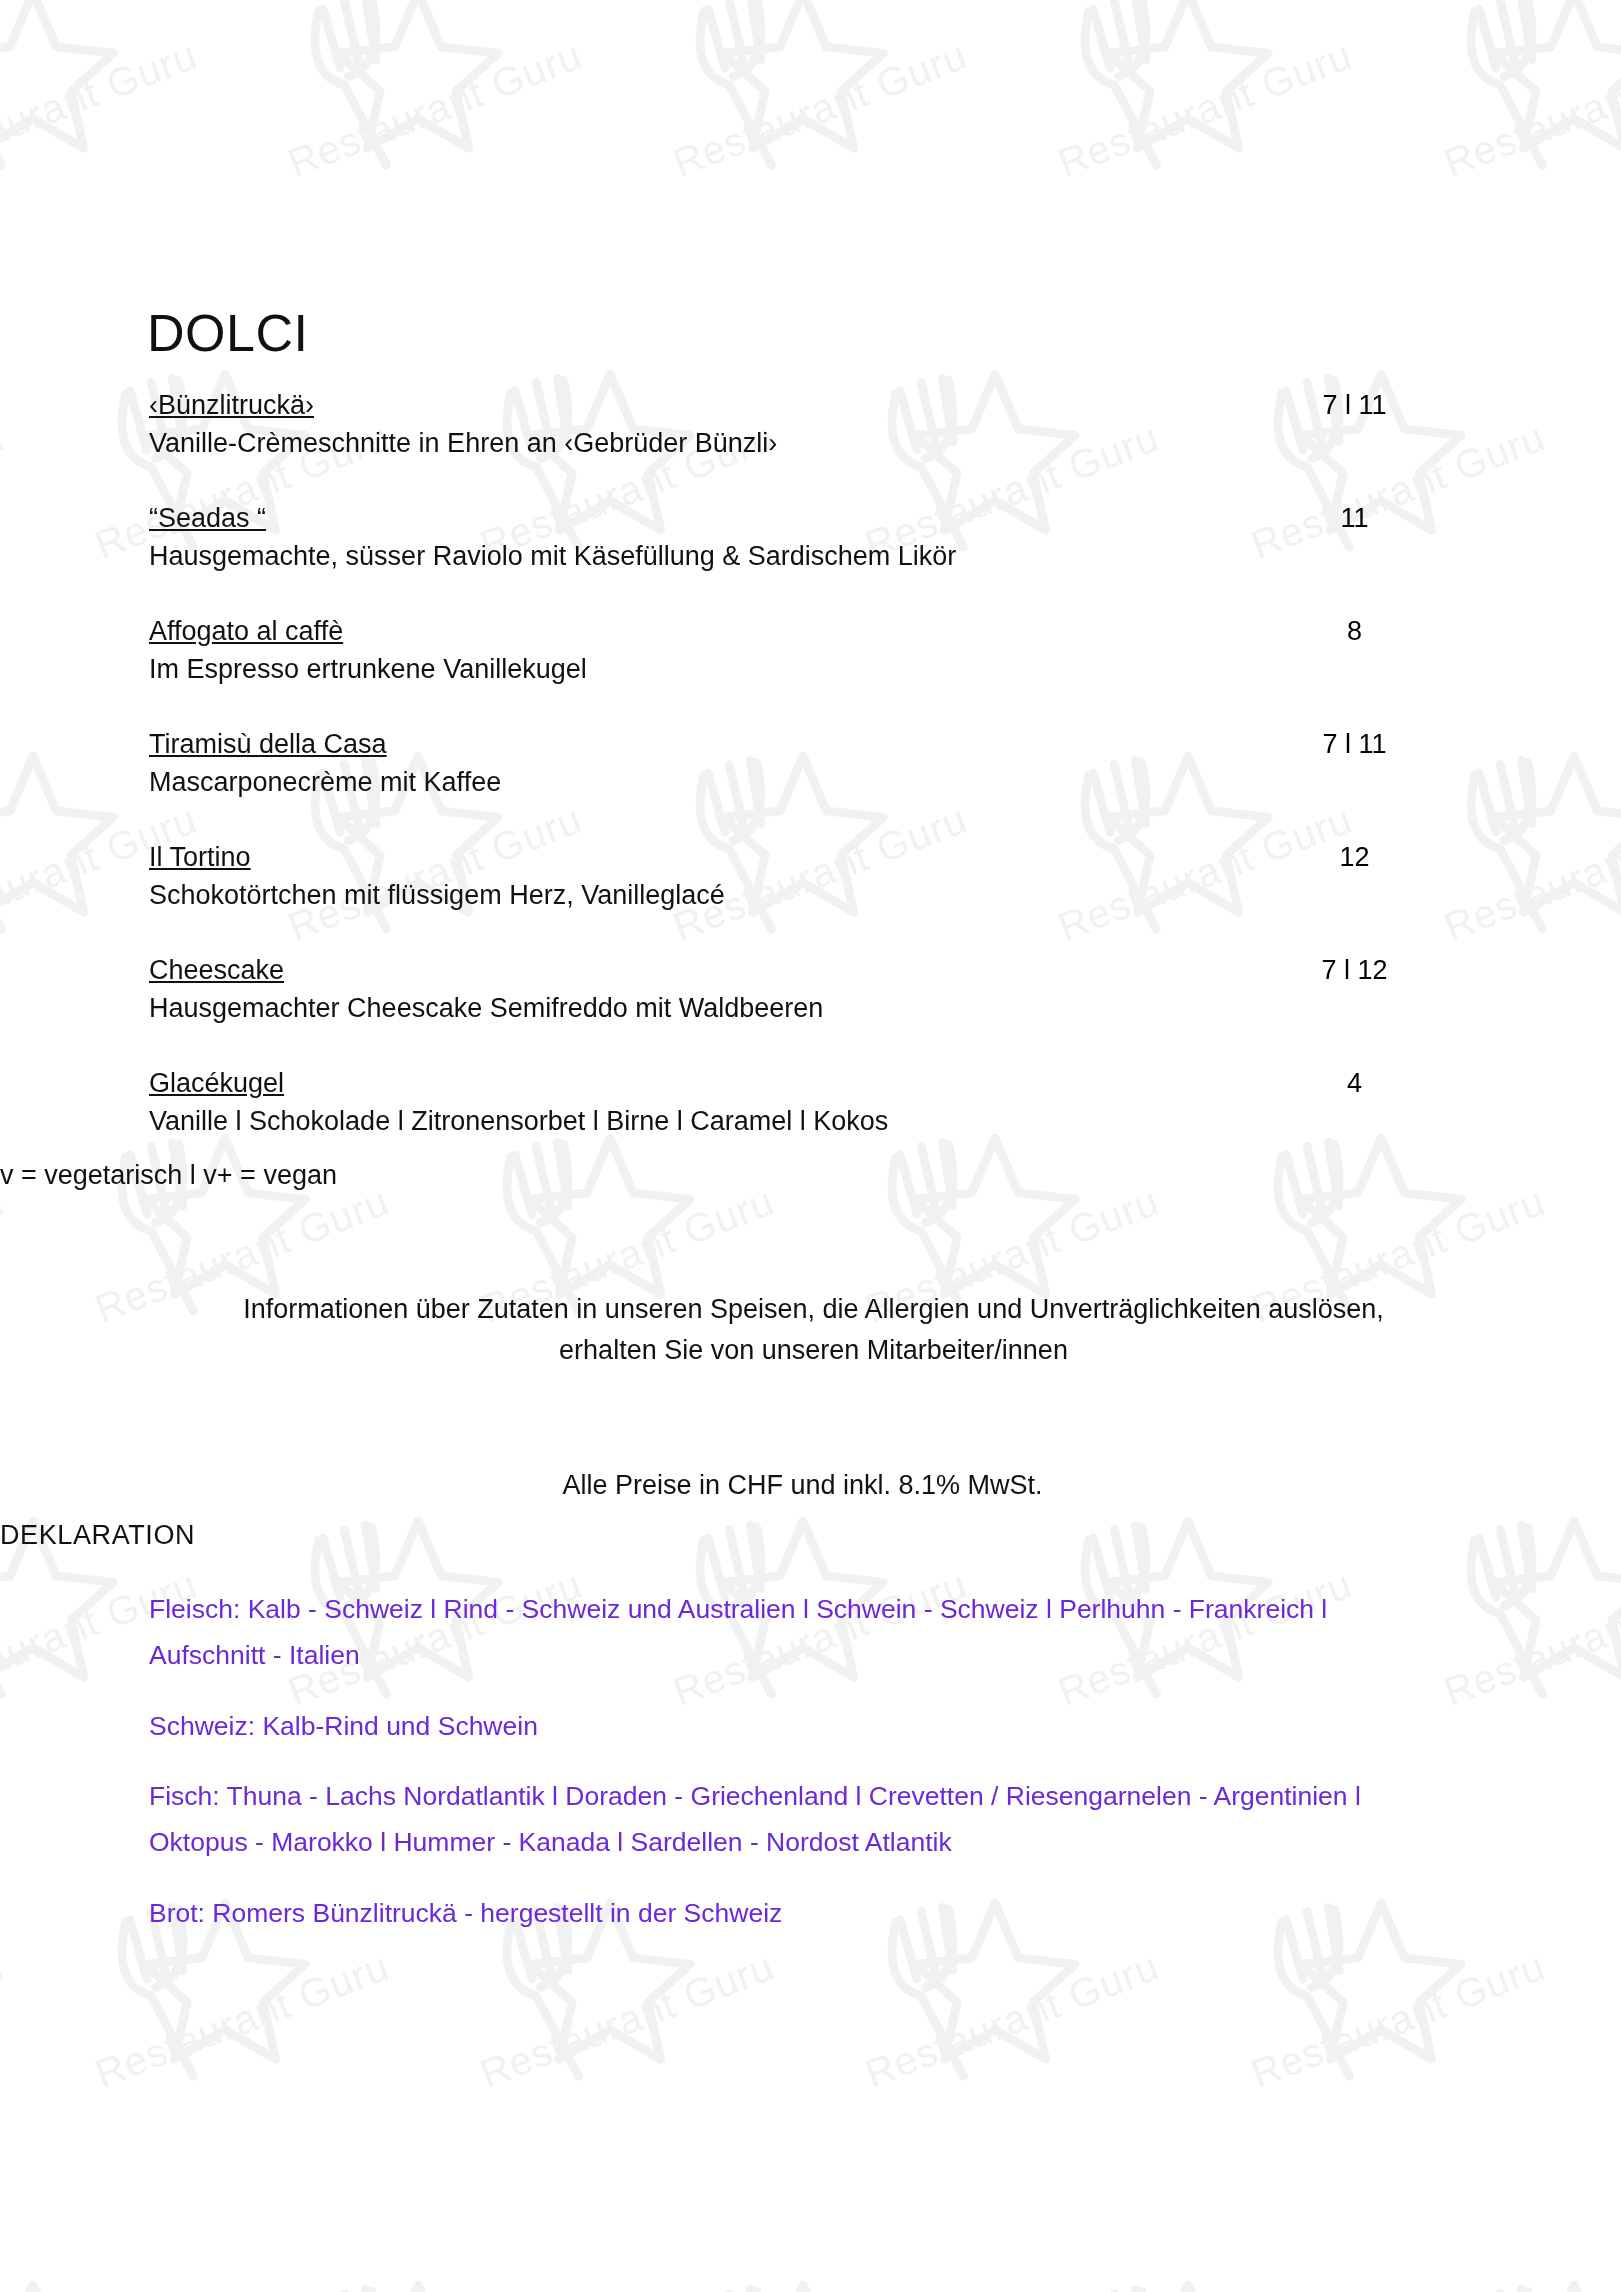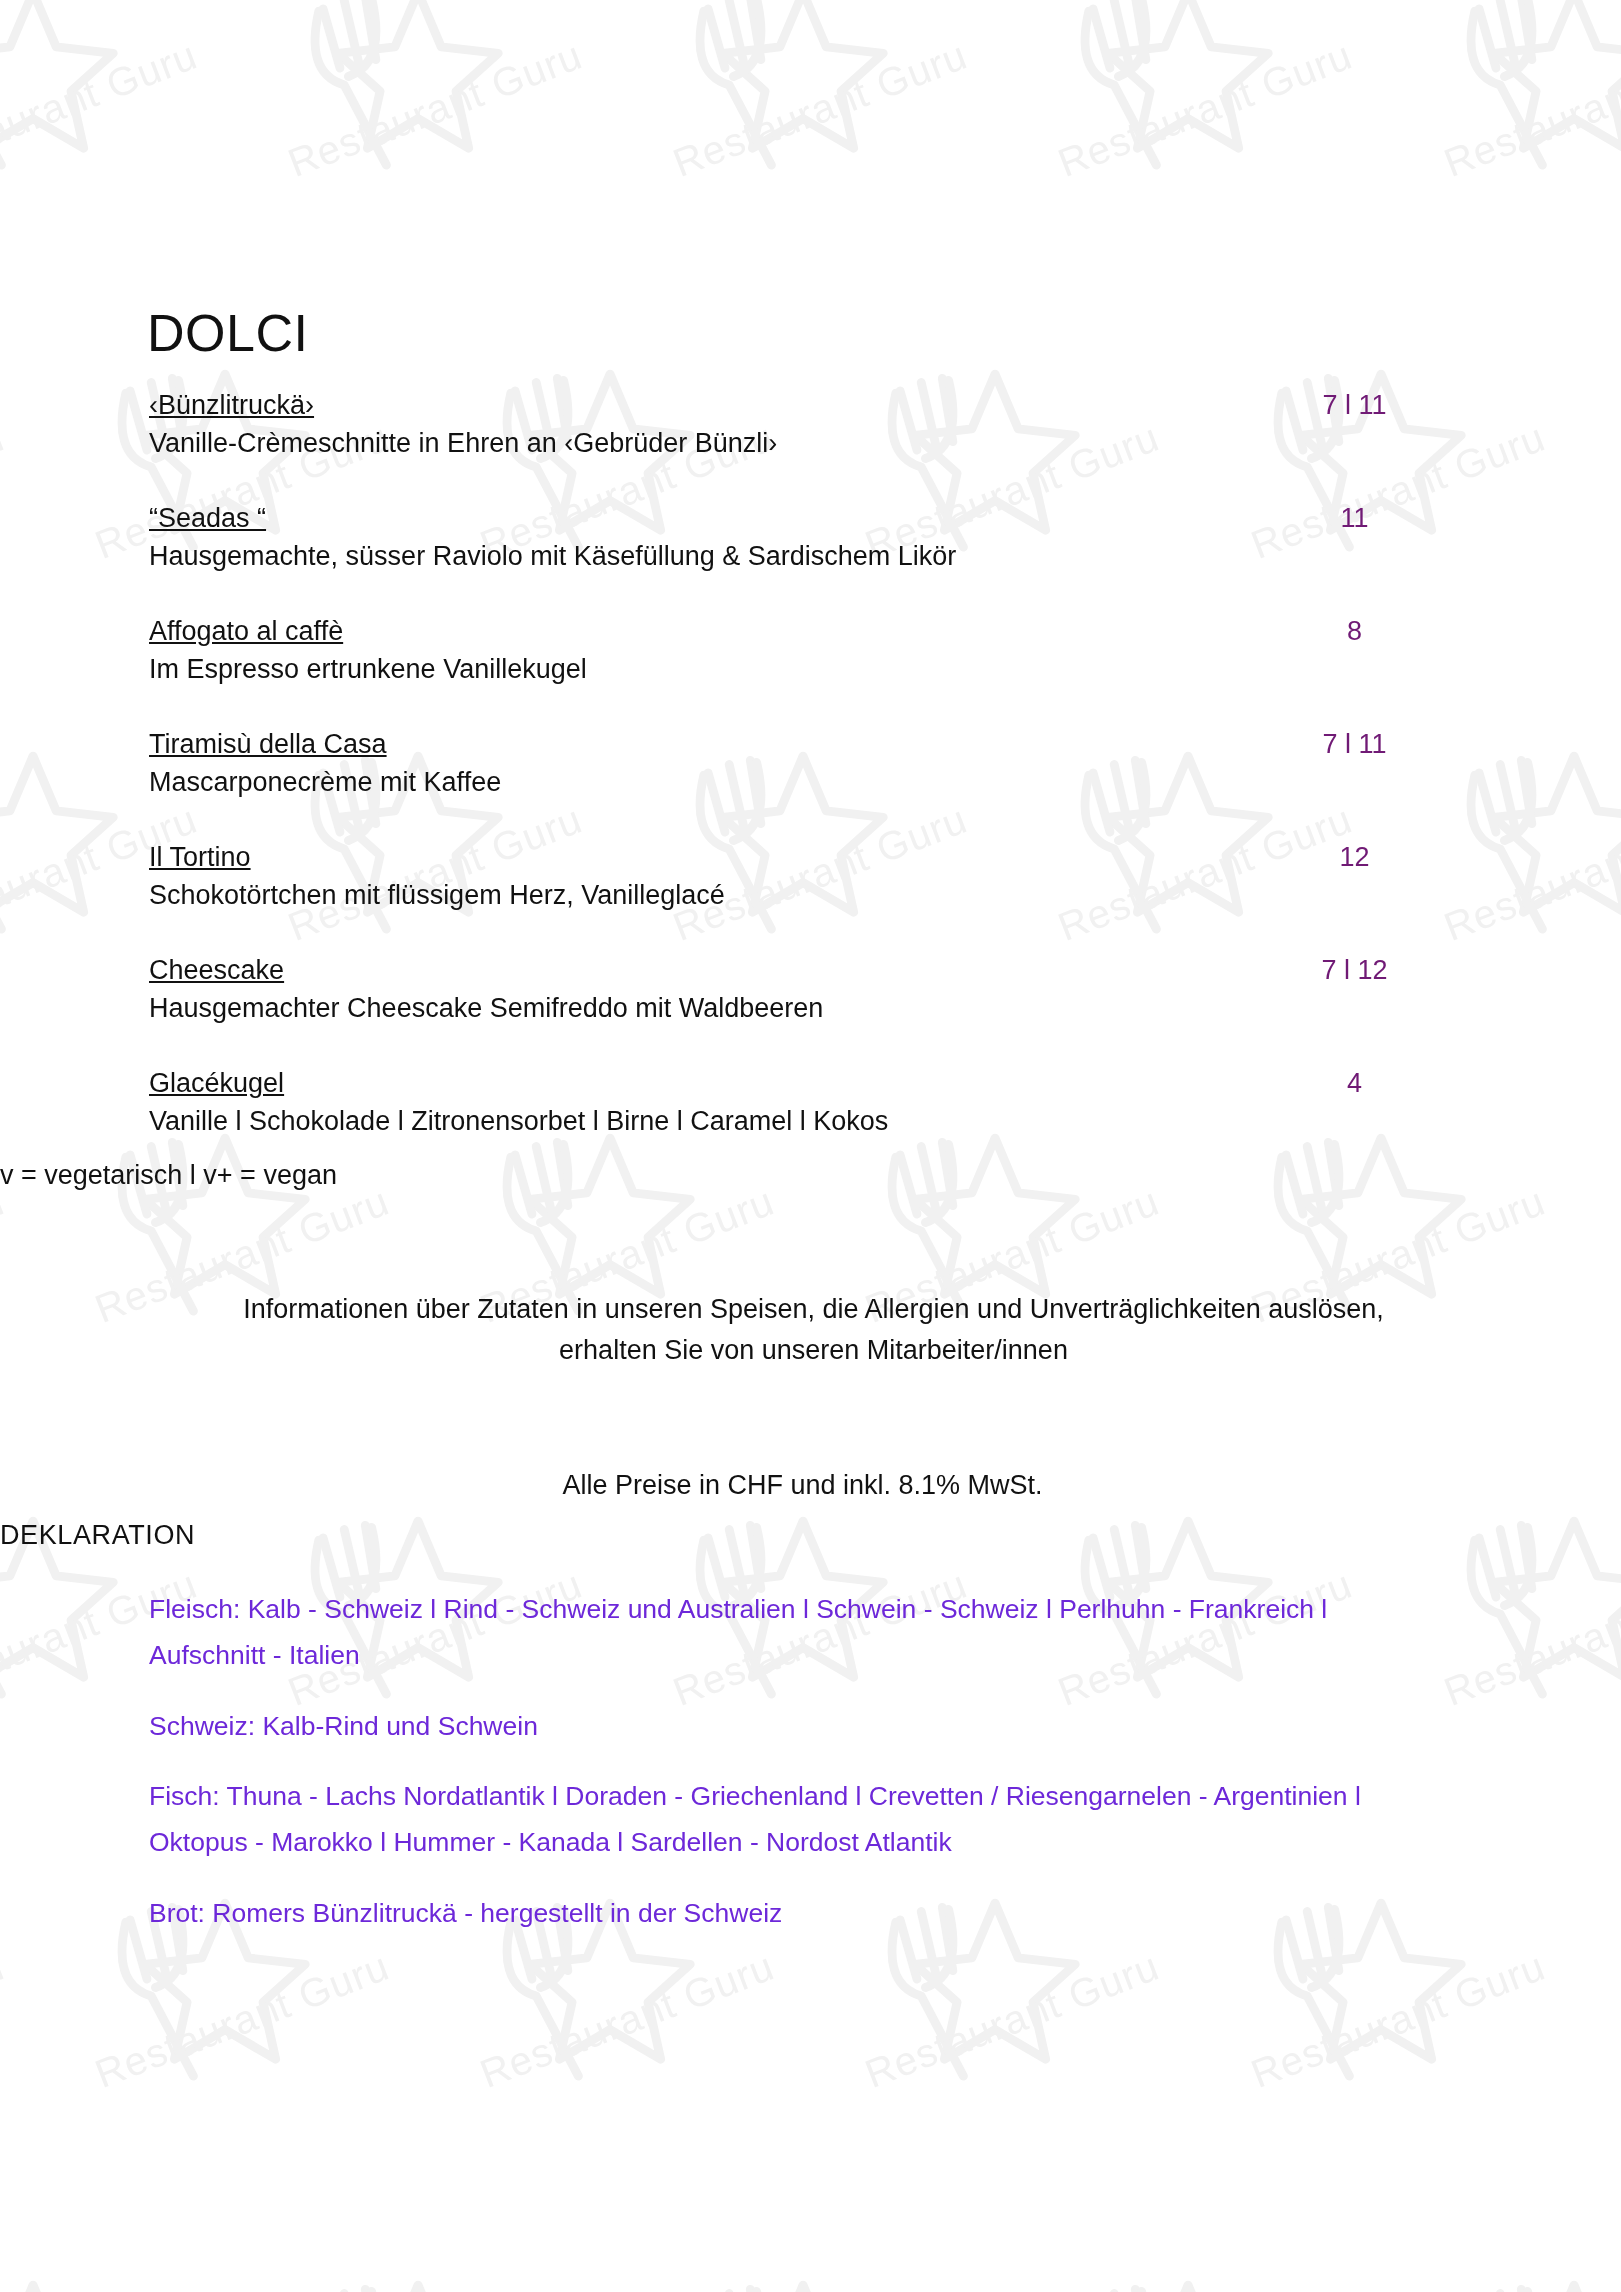--- a/index.html
+++ b/index.html
@@ -91,21 +91,21 @@
     font-size: 27px;
     line-height: 37px;
     color: #111;
     flex: 0 1 auto;
     white-space: nowrap;
     text-decoration: underline;
   }
   .menu-item-price {
     font-size: 27px;
     line-height: 37px;
-    color: #701a75;
+    color: #000000;
     white-space: nowrap;
     position: absolute;
     right: 0;
     top: 0;
     width: 255px;
     text-align: center;
   }
   .menu-item-desc {
     font-size: 27px;
     line-height: 37px;

